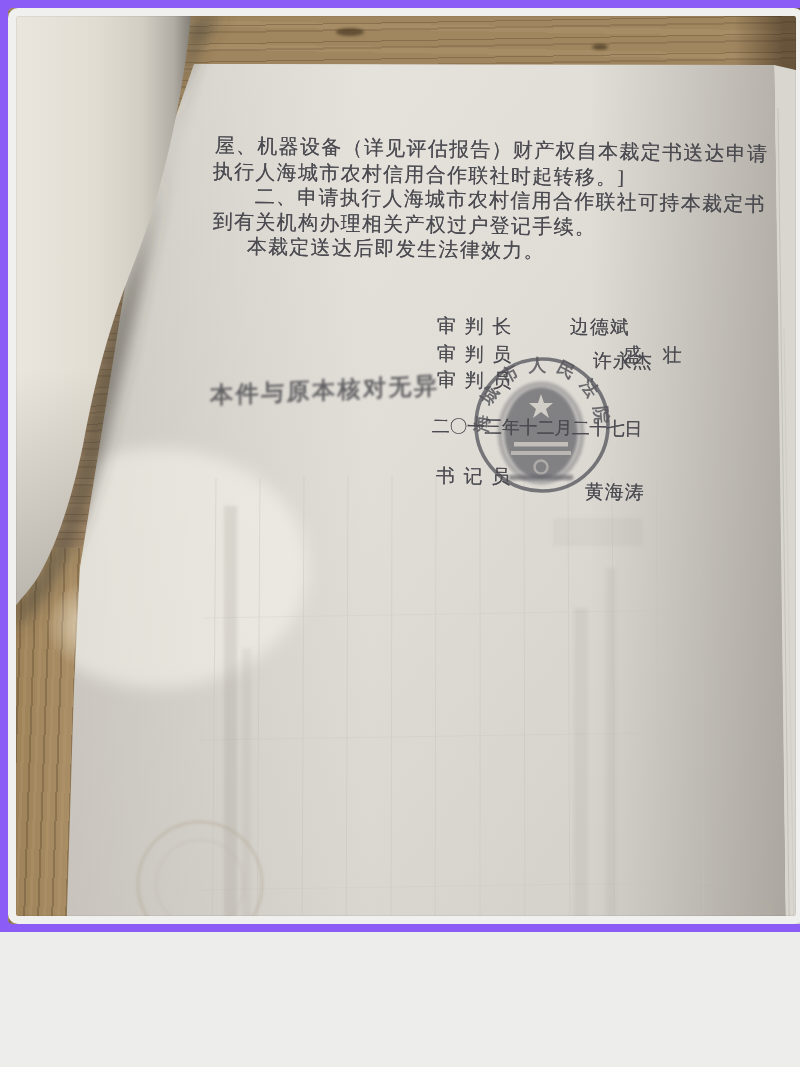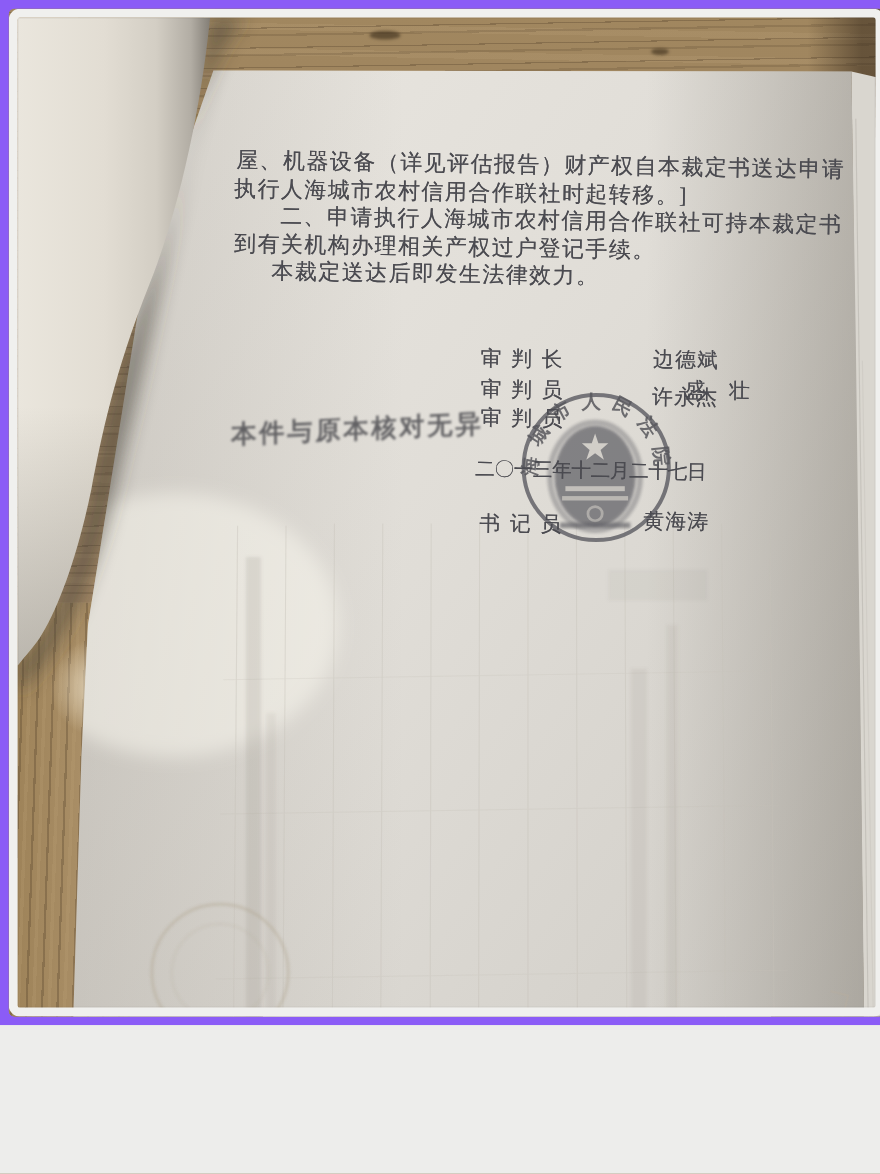--- a/index.html
+++ b/index.html
@@ -192,29 +192,29 @@
     </svg>
 
     <div class="text-layer">
       <div class="tl" style="left:207px;top:124px">屋、机器设备（详见评估报告）财产权自本裁定书送达申请</div>
       <div class="tl" style="left:205px;top:150px">执行人海城市农村信用合作联社时起转移。]</div>
       <div class="tl" style="left:247px;top:175px">二、申请执行人海城市农村信用合作联社可持本裁定书</div>
       <div class="tl" style="left:205px;top:200px">到有关机构办理相关产权过户登记手续。</div>
       <div class="tl" style="left:239px;top:225px">本裁定送达后即发生法律效力。</div>
 
       <div class="sig role-sp" style="left:429px;top:305px">审 判 长</div>
-      <div class="sig" style="left:586px;top:306px">边德斌</div>
+      <div class="sig" style="left:562px;top:306px">边德斌</div>
       <div class="sig role-sp" style="left:429px;top:333px">审 判 员</div>
       <div class="sig" style="left:615px;top:334px">盛　壮</div>
       <div class="sig role-sp" style="left:429px;top:359px">审 判 员</div>
       <div class="sig" style="left:585px;top:340px">许永杰</div>
 
       <div class="date-line">二〇一三年十二月二十七日</div>
 
       <div class="sig role-sp" style="left:428px;top:455px">书 记 员</div>
-      <div class="sig" style="left:577px;top:453px">黄海涛</div>
+      <div class="sig" style="left:577px;top:471px">黄海涛</div>
 
       <div class="verify">本件与原本核对无异</div>
     </div>
 
     <div class="frame-overlay"></div>
   </div>
 </div>
 
 </body></html>

